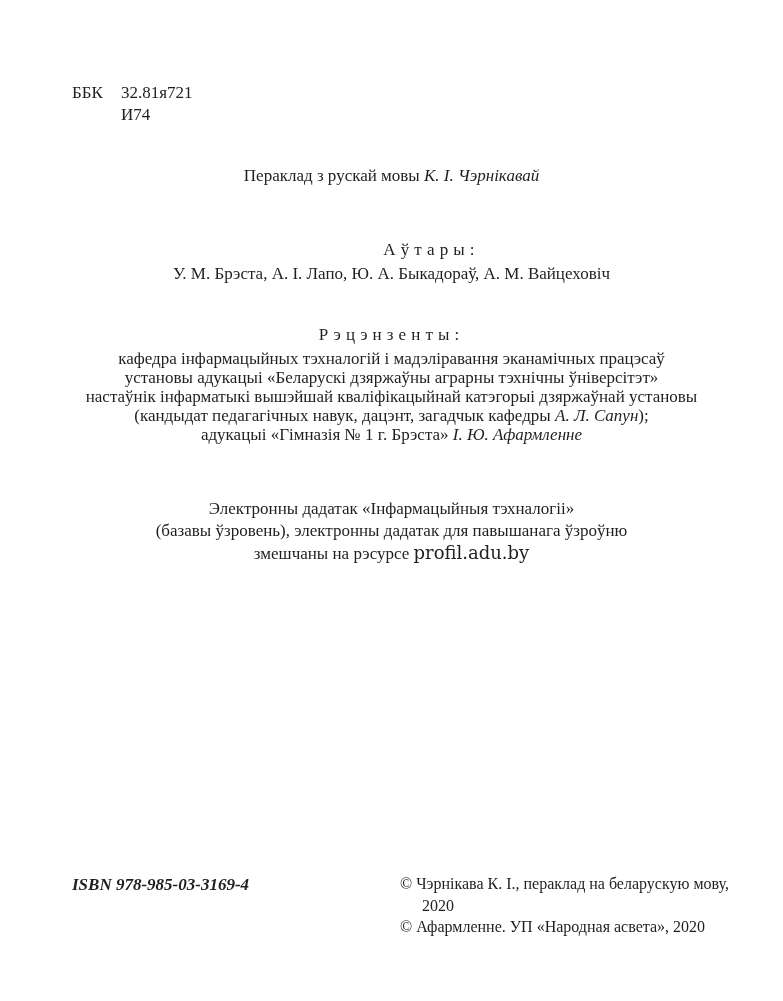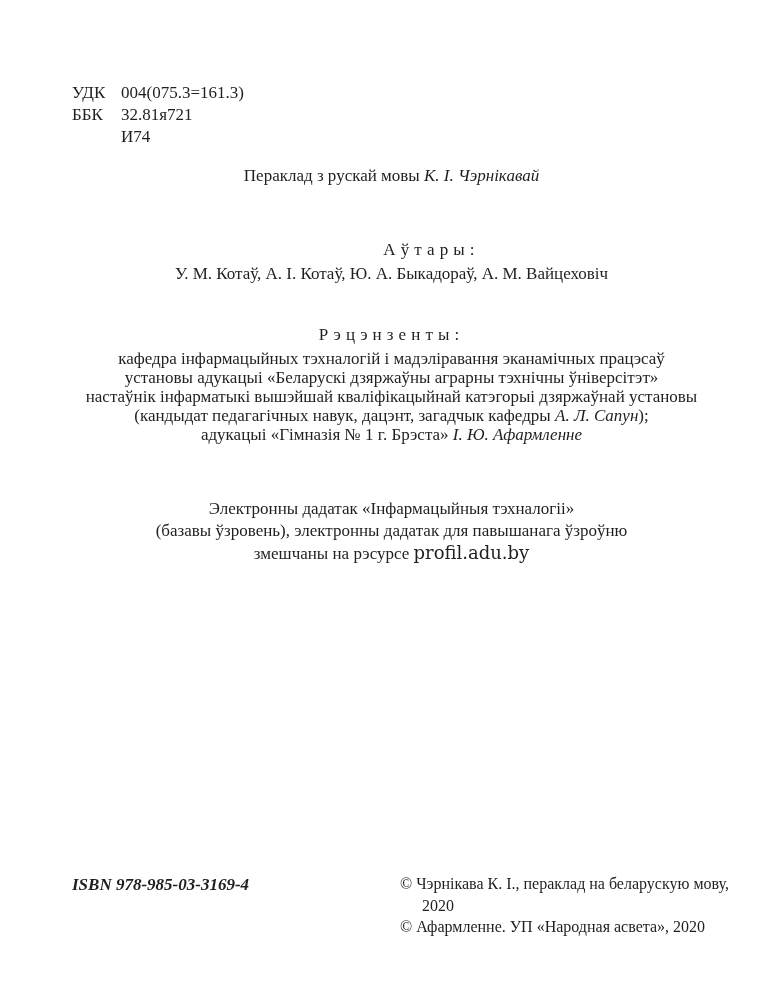--- a/index.html
+++ b/index.html
@@ -82,36 +82,32 @@
     font-size: 21px;
   }
 </style>
 </head>
 <body>
 
 <div class="page">
 
   <div class="catalog">
     <div class="catalog-row">
-      <span class="catalog-label">УДК</span>
-      <span>004(075.3=161.3)</span>
-    </div>
-    <div class="catalog-row">
       <span class="catalog-label">ББК</span>
       <span>32.81я721</span>
     </div>
     <div class="catalog-row">
       <span class="catalog-indent">И74</span>
     </div>
   </div>
 
   <div class="centered translation-line"><span>Пераклад з рускай мовы </span><span class="italic">К. І. Чэрнікавай</span></div>
 
   <div class="centered authors-heading">Аўтары:</div>
-  <div class="centered authors-names">У. М. Котаў, А. І. Котаў, Ю. А. Быкадораў, А. М. Вайцеховіч</div>
+  <div class="centered authors-names">У. М. Брэста, А. І. Лапо, Ю. А. Быкадораў, А. М. Вайцеховіч</div>
 
   <div class="centered reviewers-heading">Рэцэнзенты:</div>
   <div class="centered reviewers-lines">
     <div><span>кафедра інфармацыйных тэхналогій і мадэліравання эканамічных працэсаў</span></div>
     <div><span>установы адукацыі «Беларускі дзяржаўны аграрны тэхнічны ўніверсітэт»</span></div>
     <div><span>настаўнік інфарматыкі вышэйшай кваліфікацыйнай катэгорыі дзяржаўнай установы</span></div>
     <div><span>(кандыдат педагагічных навук, дацэнт, загадчык кафедры </span><span class="italic">А. Л. Сапун</span><span>);</span></div>
     <div><span>адукацыі «Гімназія № 1 г. Брэста» </span><span class="italic">І. Ю. Афармленне</span></div>
   </div>
 

